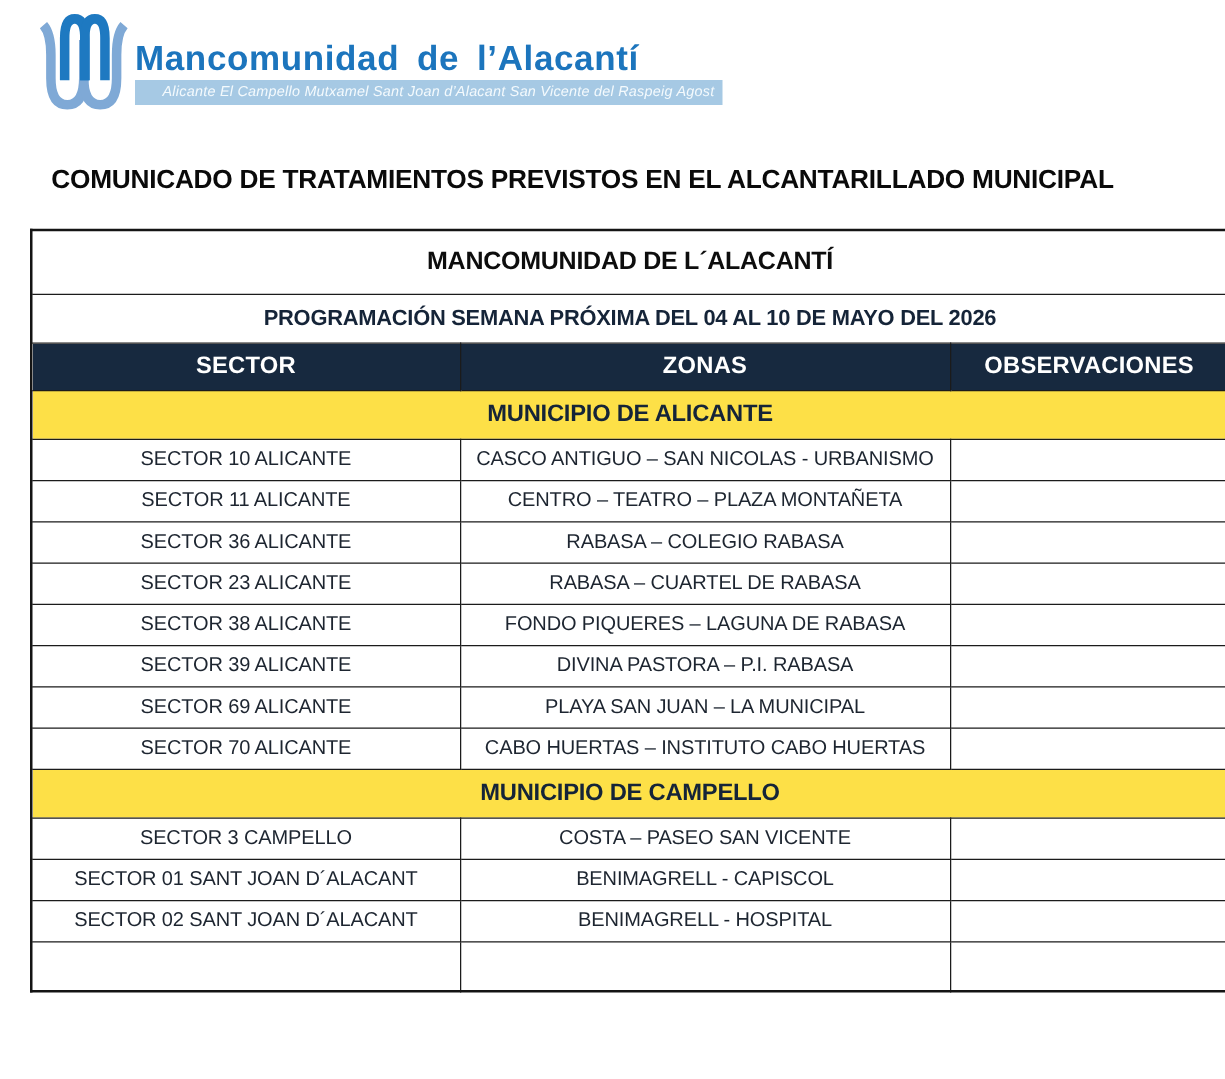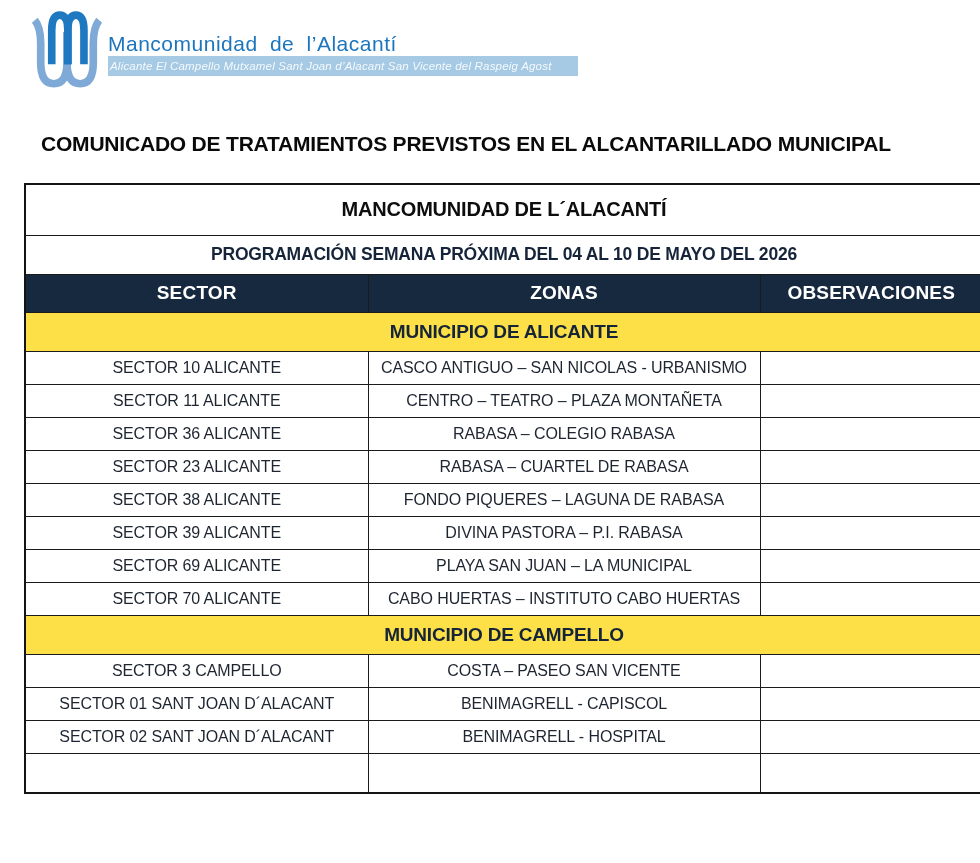--- a/index.html
+++ b/index.html
@@ -9,26 +9,26 @@
     font-family: "Liberation Sans", sans-serif;
     color: #1d2530;
   }
   .page { position: relative; width: 980px; height: 863px; overflow: hidden; background: #fff; }
 
   
   .brand { position: absolute; top: 6px; left: 28px; display: flex; align-items: flex-start; }
   .logo-svg { display: block; width: 78px; height: 86px; }
   .brand-text { margin-left: 2px; padding-top: 26px; }
   .wordmark {
-    font-size: 21px; font-weight: 400; color: #1c75bd;
+    font-size: 28px; font-weight: 700; color: #1c75bd;
     letter-spacing: 0.5px; word-spacing: 6px; white-space: nowrap; line-height: 1.1;
   }
   .tagline-band {
     margin-top: 1px; width: 470px; height: 20px; background: #a6c9e4;
-    display: flex; align-items: center; padding: 0 2px; overflow: hidden;
+    display: flex; align-items: center; padding: 0 22px; overflow: hidden;
   }
   .tagline {
     font-size: 11.5px; font-style: italic; color: #f4fafd;
     white-space: nowrap; letter-spacing: 0.2px;
   }
 
   
   .doc-title {
     position: absolute; top: 132px; left: 41px;
     font-size: 21px; font-weight: 700; color: #0a0a0a; letter-spacing: -0.2px;

